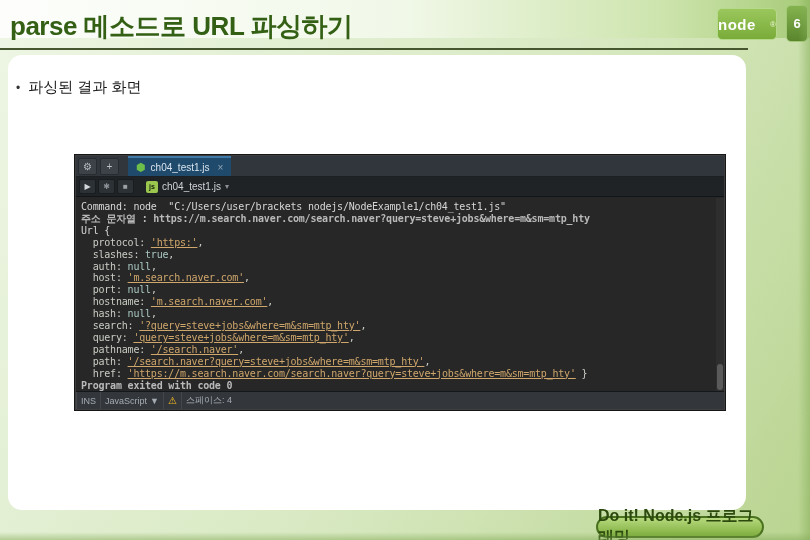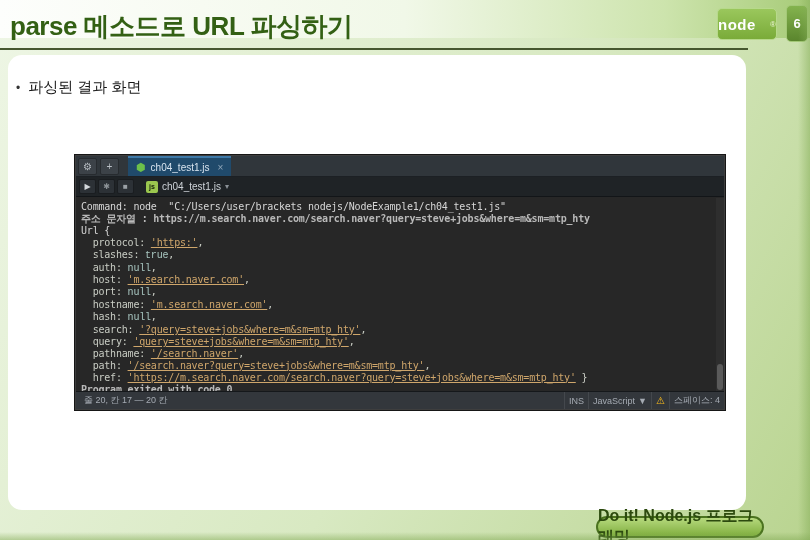--- a/index.html
+++ b/index.html
@@ -60,21 +60,21 @@
   .js-badge { width:12px; height:12px; background:#9bc74f; color:#14200a; font-size:7px;
     font-weight:bold; border-radius:2px; display:flex; align-items:center; justify-content:center; }
   .file-name { color:#cfd4d9; font-size:10px; }
   .file-caret { color:#8a9096; font-size:8px; }
 
   .console { position:absolute; top:42px; left:0; right:8px; height:195px;
     padding:3px 0 0 5px; overflow:hidden;
     font-family:"DejaVu Sans Mono","Liberation Mono",monospace;
     font-size:10px; line-height:11.9px; letter-spacing:-0.2px; white-space:pre; }
   .seg-plain { color:#d6d6d6; } .seg-dim { color:#b9b9b9;font-weight:bold; }
-  .seg-key { color:#c9cdc4;text-align:right; } .seg-str { color:#cfa66b;text-decoration:underline; } .seg-bool { color:#a9c7c1;font-family:Liberation Mono, monospace; }
+  .seg-key { color:#c9cdc4;text-align:right; } .seg-str { color:#cfa66b;text-decoration:underline; } .seg-bool { color:#a9c7c1; }
 
   .vscroll { position:absolute; top:42px; right:0; width:8px; height:195px; background:#2e2e2e; }
   .vscroll .handle { position:absolute; bottom:3px; left:1px; width:6px; height:26px;
     background:#5a5a5a; border-radius:3px; }
 
   .sbar { position:absolute; bottom:0; left:0; right:0; height:18px; background:#33373c;
     border-top:1px solid #15181b; display:flex; align-items:center;
     font-size:9px; color:#a5abb3; }
   .sbar-left { padding-left:8px; flex:1; }
   .sbar-cell { padding:0 4px; height:100%; display:flex; align-items:center; gap:3px;
@@ -140,21 +140,20 @@
     </div>
   </div>
 
   <div class="console"><div><span class="seg-plain">Command: node  "C:/Users/user/brackets nodejs/NodeExample1/ch04_test1.js"</span></div><div><span class="seg-dim">주소 문자열 : https://m.search.naver.com/search.naver?query=steve+jobs&amp;where=m&amp;sm=mtp_hty</span></div><div><span class="seg-plain">Url {</span></div><div><span class="seg-key">  protocol: </span><span class="seg-str">'https:'</span><span class="seg-key">,</span></div><div><span class="seg-key">  slashes: </span><span class="seg-bool">true</span><span class="seg-key">,</span></div><div><span class="seg-key">  auth: </span><span class="seg-bool">null</span><span class="seg-key">,</span></div><div><span class="seg-key">  host: </span><span class="seg-str">'m.search.naver.com'</span><span class="seg-key">,</span></div><div><span class="seg-key">  port: </span><span class="seg-bool">null</span><span class="seg-key">,</span></div><div><span class="seg-key">  hostname: </span><span class="seg-str">'m.search.naver.com'</span><span class="seg-key">,</span></div><div><span class="seg-key">  hash: </span><span class="seg-bool">null</span><span class="seg-key">,</span></div><div><span class="seg-key">  search: </span><span class="seg-str">'?query=steve+jobs&amp;where=m&amp;sm=mtp_hty'</span><span class="seg-key">,</span></div><div><span class="seg-key">  query: </span><span class="seg-str">'query=steve+jobs&amp;where=m&amp;sm=mtp_hty'</span><span class="seg-key">,</span></div><div><span class="seg-key">  pathname: </span><span class="seg-str">'/search.naver'</span><span class="seg-key">,</span></div><div><span class="seg-key">  path: </span><span class="seg-str">'/search.naver?query=steve+jobs&amp;where=m&amp;sm=mtp_hty'</span><span class="seg-key">,</span></div><div><span class="seg-key">  href: </span><span class="seg-str">'https://m.search.naver.com/search.naver?query=steve+jobs&amp;where=m&amp;sm=mtp_hty'</span><span class="seg-key"> }</span></div><div><span class="seg-dim">Program exited with code 0</span></div></div>
 
   <div class="vscroll">
     <div class="handle"></div>
   </div>
 
   <div class="sbar">
-    <div class="sbar-left">줄 20, 칸 17 — 20 칸</div>
     <div class="sbar-cell">
       <span>INS</span>
     </div>
     <div class="sbar-cell">
       <span>JavaScript</span>
       <span>▼</span>
     </div>
     <div class="sbar-cell">
       <span class="warn">⚠</span>
     </div>

